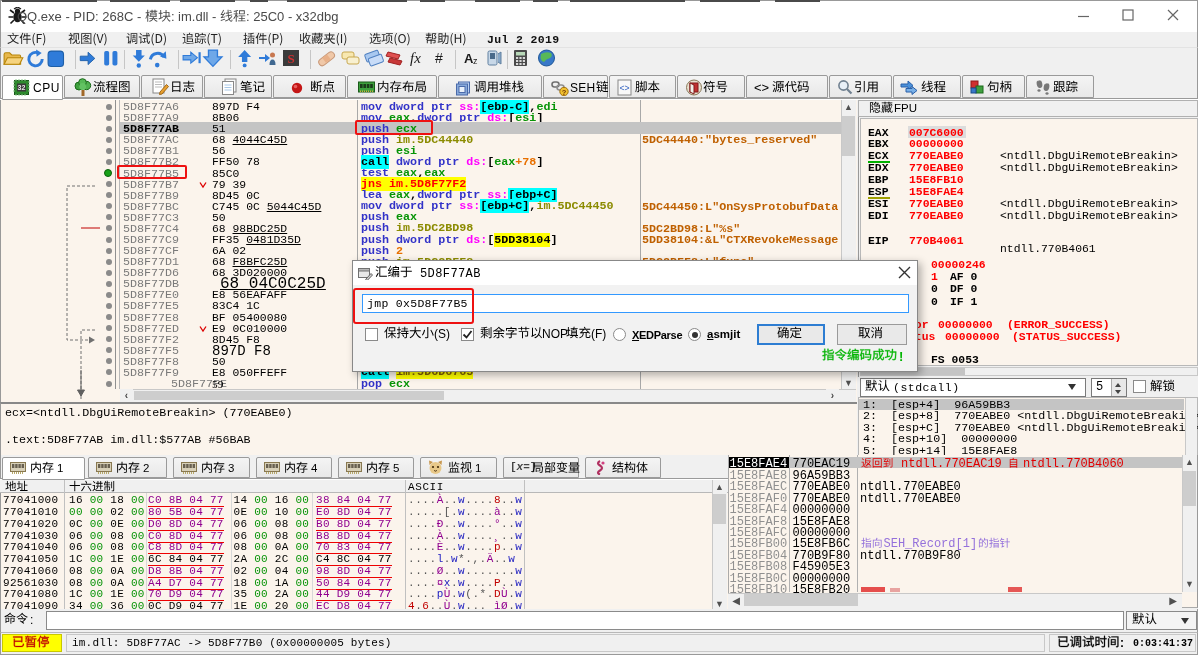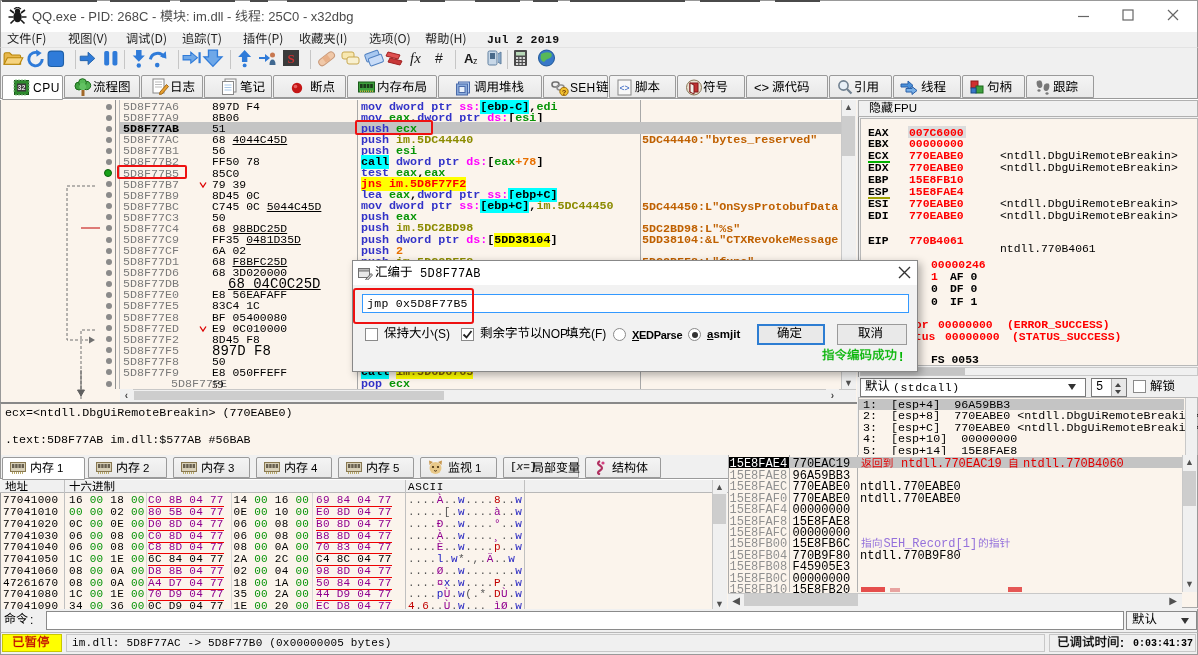--- a/index.html
+++ b/index.html
@@ -129,21 +129,21 @@
 <div style="position:absolute;left:700px;top:0px;width:60px;height:2px;background:#4a4a4a;"></div>
 <div style="position:absolute;left:775px;top:0px;width:45px;height:2px;background:#4a4a4a;"></div>
 <svg style="position:absolute;left:8px;top:7px" width="19" height="18" viewBox="0 0 19 18">
 <g fill="#1a1a1a">
       <ellipse cx="9.5" cy="10" rx="4.2" ry="5.2"></ellipse>
 <circle cx="9.5" cy="4.2" r="2.6"></circle>
 <path d="M2 3 L6 6 M17 3 L13 6 M0.5 10 L5.3 10 M18.5 10 L13.7 10 M2.5 16.5 L6 13 M16.5 16.5 L13 13" stroke="#1a1a1a" stroke-width="1.6" fill="none"></path>
 <path d="M6,2 L9.5,0 L13,2" stroke="#1a1a1a" stroke-width="1.4" fill="none"></path>
     </g>
   </svg>
-<div style="position:absolute;left:32px;top:9px;font-family:'Liberation Sans',sans-serif;font-size:13px;color:#4a4a4a;white-space:pre;">QQ.exe - PID: 268C - <svg style="display:inline-block;vertical-align:-2px;overflow:visible" width="26" height="13">
+<div style="position:absolute;left:17px;top:9px;font-family:'Liberation Sans',sans-serif;font-size:13px;color:#4a4a4a;white-space:pre;">QQ.exe - PID: 268C - <svg style="display:inline-block;vertical-align:-2px;overflow:visible" width="26" height="13">
       <g fill="#4a4a4a" transform="translate(0,10.66) scale(0.013,-0.013)">
         <use href="#g6A21" x="0"></use>
         <use href="#g5757" x="1000"></use>
       </g>
     </svg>: im.dll - <svg style="display:inline-block;vertical-align:-2px;overflow:visible" width="26" height="13">
       <g fill="#4a4a4a" transform="translate(0,10.66) scale(0.013,-0.013)">
         <use href="#g7EBF" x="0"></use>
         <use href="#g7A0B" x="1000"></use>
       </g>
     </svg>: 25C0 - x32dbg</div>
@@ -615,21 +615,21 @@
 <div style="position:absolute;left:123px;top:256.1px;font-family:'Liberation Mono',monospace;font-size:11.7px;line-height:13.7px;color:#7A7A7A;white-space:pre;">5D8F77D1</div>
 <div style="position:absolute;left:212px;top:256.1px;font-family:'Liberation Mono',monospace;font-size:11.4px;line-height:13.4px;color:#000;white-space:pre;">68 <span style="text-decoration:underline">F8BFC25D</span></div>
 <div style="position:absolute;left:361px;top:255.60000000000002px;font-family:'Liberation Mono',monospace;font-size:11.7px;line-height:12.5px;font-weight:bold;white-space:pre;"><span style="color:#3232C8">push </span><span style="color:#8B8B00">im.5DC2BFF8</span></div>
 <div style="position:absolute;left:642px;top:256.1px;font-family:'Liberation Mono',monospace;font-size:11.7px;line-height:13.7px;color:#BF6000;font-weight:bold;white-space:pre;">5DC2BFF8:L"func"</div>
 <div style="position:absolute;left:105.5px;top:269.7px;width:6px;height:6px;background:#8A8A8A;border-radius:50%;"></div>
 <div style="position:absolute;left:123px;top:267.2px;font-family:'Liberation Mono',monospace;font-size:11.7px;line-height:13.7px;color:#7A7A7A;white-space:pre;">5D8F77D6</div>
 <div style="position:absolute;left:212px;top:267.2px;font-family:'Liberation Mono',monospace;font-size:11.4px;line-height:13.4px;color:#000;white-space:pre;">68 3D020000</div>
 <div style="position:absolute;left:361px;top:266.7px;font-family:'Liberation Mono',monospace;font-size:11.7px;line-height:12.5px;font-weight:bold;white-space:pre;"><span style="color:#3232C8">push </span><span style="color:#E87000">23D</span></div>
 <div style="position:absolute;left:105.5px;top:280.8px;width:6px;height:6px;background:#8A8A8A;border-radius:50%;"></div>
 <div style="position:absolute;left:123px;top:278.3px;font-family:'Liberation Mono',monospace;font-size:11.7px;line-height:13.7px;color:#7A7A7A;white-space:pre;">5D8F77DB</div>
-<div style="position:absolute;left:228px;top:278.3px;font-family:'Liberation Mono',monospace;font-size:14px;line-height:13.4px;color:#000;white-space:pre;text-decoration:underline;">68 <span style="text-decoration:underline">04C0C25D</span></div>
+<div style="position:absolute;left:220px;top:278.3px;font-family:'Liberation Mono',monospace;font-size:16px;line-height:13.4px;color:#000;white-space:pre;text-decoration:underline;">68 <span style="text-decoration:underline">04C0C25D</span></div>
 <div style="position:absolute;left:361px;top:277.8px;font-family:'Liberation Mono',monospace;font-size:11.7px;line-height:12.5px;font-weight:bold;white-space:pre;"><span style="color:#3232C8">push </span><span style="color:#8B8B00">im.5DC2C004</span></div>
 <div style="position:absolute;left:105.5px;top:291.9px;width:6px;height:6px;background:#8A8A8A;border-radius:50%;"></div>
 <div style="position:absolute;left:123px;top:289.4px;font-family:'Liberation Mono',monospace;font-size:11.7px;line-height:13.7px;color:#7A7A7A;white-space:pre;">5D8F77E0</div>
 <div style="position:absolute;left:212px;top:289.4px;font-family:'Liberation Mono',monospace;font-size:11.4px;line-height:13.4px;color:#000;white-space:pre;">E8 56EAFAFF</div>
 <div style="position:absolute;left:361px;top:288.9px;font-family:'Liberation Mono',monospace;font-size:11.7px;line-height:12.5px;font-weight:bold;white-space:pre;"><span style="color:#000;background:#00FFFF">call</span><span style="color:#000"> </span><span style="color:#8B8B00">im.5D8A6238</span></div>
 <div style="position:absolute;left:105.5px;top:302.9px;width:6px;height:6px;background:#8A8A8A;border-radius:50%;"></div>
 <div style="position:absolute;left:123px;top:300.4px;font-family:'Liberation Mono',monospace;font-size:11.7px;line-height:13.7px;color:#7A7A7A;white-space:pre;">5D8F77E5</div>
 <div style="position:absolute;left:212px;top:300.4px;font-family:'Liberation Mono',monospace;font-size:11.4px;line-height:13.4px;color:#000;white-space:pre;">83C4 1C</div>
 <div style="position:absolute;left:361px;top:299.9px;font-family:'Liberation Mono',monospace;font-size:11.7px;line-height:12.5px;font-weight:bold;white-space:pre;"><span style="color:#3232C8">add </span><span style="color:#069406">esp</span><span style="color:#000">,</span><span style="color:#E87000">1C</span></div>
 <div style="position:absolute;left:105.5px;top:314.0px;width:6px;height:6px;background:#8A8A8A;border-radius:50%;"></div>
@@ -954,21 +954,21 @@
 <div style="position:absolute;left:63.6px;top:480px;width:1px;height:131px;background:#C0C0C0;"></div>
 <div style="position:absolute;left:404.6px;top:480px;width:1px;height:131px;background:#C0C0C0;"></div>
 <div style="position:absolute;left:523.8px;top:480px;width:1px;height:131px;background:#C0C0C0;"></div>
 <div style="position:absolute;left:146.4px;top:493px;width:1px;height:118px;background:#D8D8D8;"></div>
 <div style="position:absolute;left:230.5px;top:493px;width:1px;height:118px;background:#D8D8D8;"></div>
 <div style="position:absolute;left:311.5px;top:493px;width:1px;height:118px;background:#D8D8D8;"></div>
 <div style="position:absolute;left:3px;top:494.2px;font-family:'Liberation Mono',monospace;font-size:11px;line-height:13px;color:#000;letter-spacing:0.33px;white-space:pre;">77041000</div>
 <div style="position:absolute;left:69px;top:494.2px;font-family:'Liberation Mono',monospace;font-size:11px;line-height:13px;color:#000;letter-spacing:0.28px;white-space:pre;"><span style="color:#000">16</span> <span style="color:#089408">00</span> <span style="color:#000">18</span> <span style="color:#089408">00</span></div>
 <div style="position:absolute;left:148px;top:494.2px;font-family:'Liberation Mono',monospace;font-size:11px;line-height:13px;color:#000;letter-spacing:0.28px;white-space:pre;"><span style="border-bottom:1.5px solid #E00"><span style="color:#900090">C0</span> <span style="color:#900090">8B</span> <span style="color:#900090">04</span> <span style="color:#900090">77</span></span></div>
 <div style="position:absolute;left:233.5px;top:494.2px;font-family:'Liberation Mono',monospace;font-size:11px;line-height:13px;color:#000;letter-spacing:0.28px;white-space:pre;"><span style="color:#000">14</span> <span style="color:#089408">00</span> <span style="color:#000">16</span> <span style="color:#089408">00</span></div>
-<div style="position:absolute;left:316px;top:494.2px;font-family:'Liberation Mono',monospace;font-size:11px;line-height:13px;color:#000;letter-spacing:0.28px;white-space:pre;"><span style="border-bottom:1.5px solid #E00"><span style="color:#900090">69</span> <span style="color:#900090">84</span> <span style="color:#900090">04</span> <span style="color:#900090">77</span></span></div>
+<div style="position:absolute;left:316px;top:494.2px;font-family:'Liberation Mono',monospace;font-size:11px;line-height:13px;color:#000;letter-spacing:0.28px;white-space:pre;"><span style="border-bottom:1.5px solid #E00"><span style="color:#900090">38</span> <span style="color:#900090">84</span> <span style="color:#900090">04</span> <span style="color:#900090">77</span></span></div>
 <div style="position:absolute;left:408px;top:494.2px;font-family:'Liberation Mono',monospace;font-size:11px;line-height:13px;color:#555;letter-spacing:0.55px;white-space:pre;"><span style="color:#555">.</span><span style="color:#555">.</span><span style="color:#555">.</span><span style="color:#555">.</span><span style="color:#900090">À</span><span style="color:#555">.</span><span style="color:#555">.</span><span style="color:#2020C0">w</span><span style="color:#555">.</span><span style="color:#555">.</span><span style="color:#555">.</span><span style="color:#555">.</span><span style="color:#C00000">8</span><span style="color:#555">.</span><span style="color:#555">.</span><span style="color:#2020C0">w</span></div>
 <div style="position:absolute;left:3px;top:505.9px;font-family:'Liberation Mono',monospace;font-size:11px;line-height:13px;color:#000;letter-spacing:0.33px;white-space:pre;">77041010</div>
 <div style="position:absolute;left:69px;top:505.9px;font-family:'Liberation Mono',monospace;font-size:11px;line-height:13px;color:#000;letter-spacing:0.28px;white-space:pre;"><span style="color:#089408">00</span> <span style="color:#089408">00</span> <span style="color:#000">02</span> <span style="color:#089408">00</span></div>
 <div style="position:absolute;left:148px;top:505.9px;font-family:'Liberation Mono',monospace;font-size:11px;line-height:13px;color:#000;letter-spacing:0.28px;white-space:pre;"><span style="border-bottom:1.5px solid #E00"><span style="color:#900090">80</span> <span style="color:#900090">5B</span> <span style="color:#900090">04</span> <span style="color:#900090">77</span></span></div>
 <div style="position:absolute;left:233.5px;top:505.9px;font-family:'Liberation Mono',monospace;font-size:11px;line-height:13px;color:#000;letter-spacing:0.28px;white-space:pre;"><span style="color:#000">0E</span> <span style="color:#089408">00</span> <span style="color:#000">10</span> <span style="color:#089408">00</span></div>
 <div style="position:absolute;left:316px;top:505.9px;font-family:'Liberation Mono',monospace;font-size:11px;line-height:13px;color:#000;letter-spacing:0.28px;white-space:pre;"><span style="border-bottom:1.5px solid #E00"><span style="color:#900090">E0</span> <span style="color:#900090">8D</span> <span style="color:#900090">04</span> <span style="color:#900090">77</span></span></div>
 <div style="position:absolute;left:408px;top:505.9px;font-family:'Liberation Mono',monospace;font-size:11px;line-height:13px;color:#555;letter-spacing:0.55px;white-space:pre;"><span style="color:#555">.</span><span style="color:#555">.</span><span style="color:#555">.</span><span style="color:#555">.</span><span style="color:#555">.</span><span style="color:#555">[</span><span style="color:#555">.</span><span style="color:#2020C0">w</span><span style="color:#555">.</span><span style="color:#555">.</span><span style="color:#555">.</span><span style="color:#555">.</span><span style="color:#900090">à</span><span style="color:#555">.</span><span style="color:#555">.</span><span style="color:#2020C0">w</span></div>
 <div style="position:absolute;left:3px;top:517.7px;font-family:'Liberation Mono',monospace;font-size:11px;line-height:13px;color:#000;letter-spacing:0.33px;white-space:pre;">77041020</div>
 <div style="position:absolute;left:69px;top:517.7px;font-family:'Liberation Mono',monospace;font-size:11px;line-height:13px;color:#000;letter-spacing:0.28px;white-space:pre;"><span style="color:#000">0C</span> <span style="color:#089408">00</span> <span style="color:#000">0E</span> <span style="color:#089408">00</span></div>
 <div style="position:absolute;left:148px;top:517.7px;font-family:'Liberation Mono',monospace;font-size:11px;line-height:13px;color:#000;letter-spacing:0.28px;white-space:pre;"><span style="border-bottom:1.5px solid #E00"><span style="color:#900090">D0</span> <span style="color:#900090">8D</span> <span style="color:#900090">04</span> <span style="color:#900090">77</span></span></div>
@@ -992,21 +992,21 @@
 <div style="position:absolute;left:148px;top:553.0px;font-family:'Liberation Mono',monospace;font-size:11px;line-height:13px;color:#000;letter-spacing:0.28px;white-space:pre;"><span style="border-bottom:1.5px solid #E00"><span style="color:#000">6C</span> <span style="color:#000">84</span> <span style="color:#000">04</span> <span style="color:#000">77</span></span></div>
 <div style="position:absolute;left:233.5px;top:553.0px;font-family:'Liberation Mono',monospace;font-size:11px;line-height:13px;color:#000;letter-spacing:0.28px;white-space:pre;"><span style="color:#000">2A</span> <span style="color:#089408">00</span> <span style="color:#000">2C</span> <span style="color:#089408">00</span></div>
 <div style="position:absolute;left:316px;top:553.0px;font-family:'Liberation Mono',monospace;font-size:11px;line-height:13px;color:#000;letter-spacing:0.28px;white-space:pre;"><span style="border-bottom:1.5px solid #E00"><span style="color:#000">C4</span> <span style="color:#000">8C</span> <span style="color:#000">04</span> <span style="color:#000">77</span></span></div>
 <div style="position:absolute;left:408px;top:553.0px;font-family:'Liberation Mono',monospace;font-size:11px;line-height:13px;color:#555;letter-spacing:0.55px;white-space:pre;"><span style="color:#555">.</span><span style="color:#555">.</span><span style="color:#555">.</span><span style="color:#555">.</span><span style="color:#2020C0">l</span><span style="color:#555">.</span><span style="color:#2020C0">w</span><span style="color:#555">*</span><span style="color:#555">.</span><span style="color:#555">,</span><span style="color:#555">.</span><span style="color:#900090">Ä</span><span style="color:#555">.</span><span style="color:#555">.</span><span style="color:#2020C0">w</span><span style="color:#555"> </span></div>
 <div style="position:absolute;left:3px;top:564.7px;font-family:'Liberation Mono',monospace;font-size:11px;line-height:13px;color:#000;letter-spacing:0.33px;white-space:pre;">77041060</div>
 <div style="position:absolute;left:69px;top:564.7px;font-family:'Liberation Mono',monospace;font-size:11px;line-height:13px;color:#000;letter-spacing:0.28px;white-space:pre;"><span style="color:#000">08</span> <span style="color:#089408">00</span> <span style="color:#000">0A</span> <span style="color:#089408">00</span></div>
 <div style="position:absolute;left:148px;top:564.7px;font-family:'Liberation Mono',monospace;font-size:11px;line-height:13px;color:#000;letter-spacing:0.28px;white-space:pre;"><span style="border-bottom:1.5px solid #E00"><span style="color:#900090">D8</span> <span style="color:#900090">8B</span> <span style="color:#900090">04</span> <span style="color:#900090">77</span></span></div>
 <div style="position:absolute;left:233.5px;top:564.7px;font-family:'Liberation Mono',monospace;font-size:11px;line-height:13px;color:#000;letter-spacing:0.28px;white-space:pre;"><span style="color:#000">02</span> <span style="color:#089408">00</span> <span style="color:#000">04</span> <span style="color:#089408">00</span></div>
 <div style="position:absolute;left:316px;top:564.7px;font-family:'Liberation Mono',monospace;font-size:11px;line-height:13px;color:#000;letter-spacing:0.28px;white-space:pre;"><span style="border-bottom:1.5px solid #E00"><span style="color:#900090">98</span> <span style="color:#900090">8D</span> <span style="color:#900090">04</span> <span style="color:#900090">77</span></span></div>
 <div style="position:absolute;left:408px;top:564.7px;font-family:'Liberation Mono',monospace;font-size:11px;line-height:13px;color:#555;letter-spacing:0.55px;white-space:pre;"><span style="color:#555">.</span><span style="color:#555">.</span><span style="color:#555">.</span><span style="color:#555">.</span><span style="color:#900090">Ø</span><span style="color:#555">.</span><span style="color:#555">.</span><span style="color:#2020C0">w</span><span style="color:#555">.</span><span style="color:#555">.</span><span style="color:#555">.</span><span style="color:#555">.</span><span style="color:#555">.</span><span style="color:#555">.</span><span style="color:#555">.</span><span style="color:#2020C0">w</span></div>
-<div style="position:absolute;left:3px;top:576.5px;font-family:'Liberation Mono',monospace;font-size:11px;line-height:13px;color:#000;letter-spacing:0.33px;white-space:pre;">47261670</div>
+<div style="position:absolute;left:3px;top:576.5px;font-family:'Liberation Mono',monospace;font-size:11px;line-height:13px;color:#000;letter-spacing:0.33px;white-space:pre;">92561030</div>
 <div style="position:absolute;left:69px;top:576.5px;font-family:'Liberation Mono',monospace;font-size:11px;line-height:13px;color:#000;letter-spacing:0.28px;white-space:pre;"><span style="color:#000">08</span> <span style="color:#089408">00</span> <span style="color:#000">0A</span> <span style="color:#089408">00</span></div>
 <div style="position:absolute;left:148px;top:576.5px;font-family:'Liberation Mono',monospace;font-size:11px;line-height:13px;color:#000;letter-spacing:0.28px;white-space:pre;"><span style="border-bottom:1.5px solid #E00"><span style="color:#900090">A4</span> <span style="color:#900090">D7</span> <span style="color:#900090">04</span> <span style="color:#900090">77</span></span></div>
 <div style="position:absolute;left:233.5px;top:576.5px;font-family:'Liberation Mono',monospace;font-size:11px;line-height:13px;color:#000;letter-spacing:0.28px;white-space:pre;"><span style="color:#000">18</span> <span style="color:#089408">00</span> <span style="color:#000">1A</span> <span style="color:#089408">00</span></div>
 <div style="position:absolute;left:316px;top:576.5px;font-family:'Liberation Mono',monospace;font-size:11px;line-height:13px;color:#000;letter-spacing:0.28px;white-space:pre;"><span style="border-bottom:1.5px solid #E00"><span style="color:#900090">50</span> <span style="color:#900090">84</span> <span style="color:#900090">04</span> <span style="color:#900090">77</span></span></div>
 <div style="position:absolute;left:408px;top:576.5px;font-family:'Liberation Mono',monospace;font-size:11px;line-height:13px;color:#555;letter-spacing:0.55px;white-space:pre;"><span style="color:#555">.</span><span style="color:#555">.</span><span style="color:#555">.</span><span style="color:#555">.</span><span style="color:#900090">¤</span><span style="color:#2020C0">x</span><span style="color:#555">.</span><span style="color:#2020C0">w</span><span style="color:#555">.</span><span style="color:#555">.</span><span style="color:#555">.</span><span style="color:#555">.</span><span style="color:#C00000">P</span><span style="color:#555">.</span><span style="color:#555">.</span><span style="color:#2020C0">w</span></div>
 <div style="position:absolute;left:3px;top:588.2px;font-family:'Liberation Mono',monospace;font-size:11px;line-height:13px;color:#000;letter-spacing:0.33px;white-space:pre;">77041080</div>
 <div style="position:absolute;left:69px;top:588.2px;font-family:'Liberation Mono',monospace;font-size:11px;line-height:13px;color:#000;letter-spacing:0.28px;white-space:pre;"><span style="color:#000">1C</span> <span style="color:#089408">00</span> <span style="color:#000">1E</span> <span style="color:#089408">00</span></div>
 <div style="position:absolute;left:148px;top:588.2px;font-family:'Liberation Mono',monospace;font-size:11px;line-height:13px;color:#000;letter-spacing:0.28px;white-space:pre;"><span style="border-bottom:1.5px solid #E00"><span style="color:#900090">70</span> <span style="color:#900090">D9</span> <span style="color:#900090">04</span> <span style="color:#900090">77</span></span></div>
 <div style="position:absolute;left:233.5px;top:588.2px;font-family:'Liberation Mono',monospace;font-size:11px;line-height:13px;color:#000;letter-spacing:0.28px;white-space:pre;"><span style="color:#000">35</span> <span style="color:#089408">00</span> <span style="color:#000">2A</span> <span style="color:#089408">00</span></div>
 <div style="position:absolute;left:316px;top:588.2px;font-family:'Liberation Mono',monospace;font-size:11px;line-height:13px;color:#000;letter-spacing:0.28px;white-space:pre;"><span style="border-bottom:1.5px solid #E00"><span style="color:#900090">44</span> <span style="color:#900090">D9</span> <span style="color:#900090">04</span> <span style="color:#900090">77</span></span></div>

